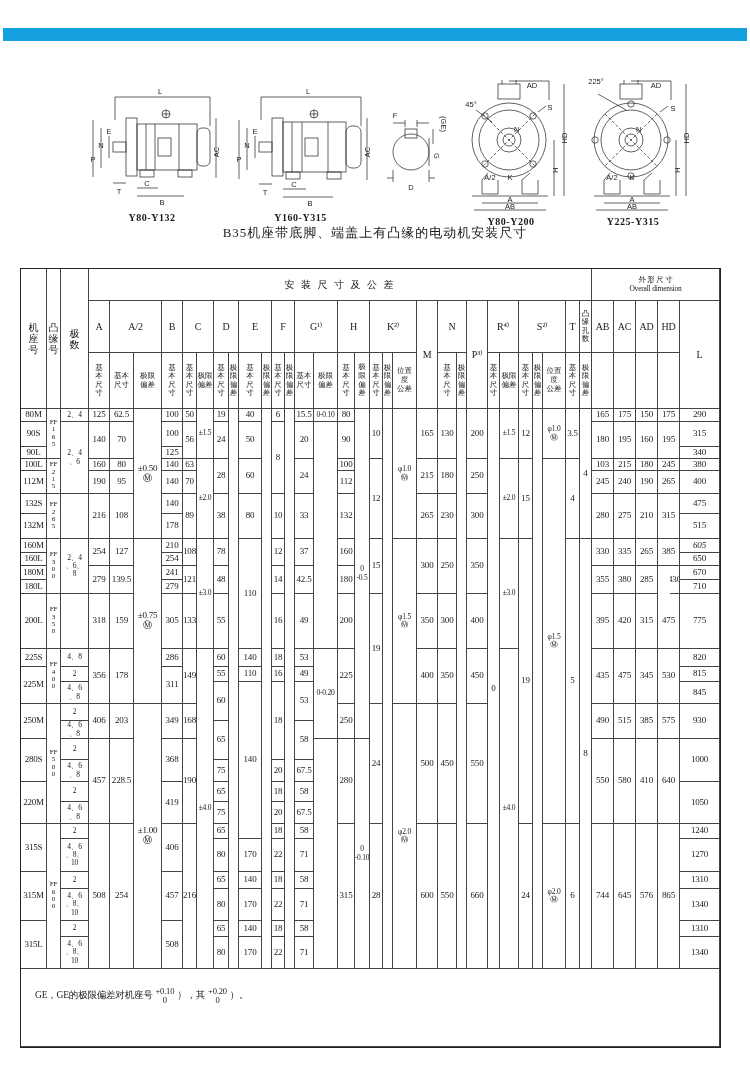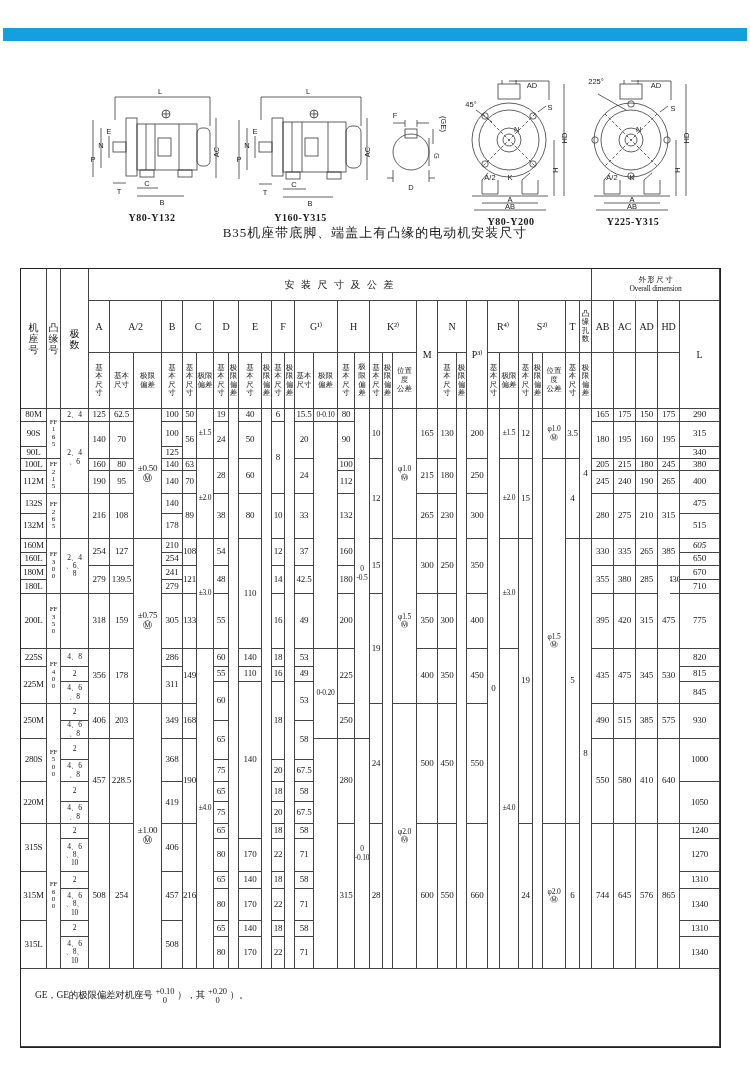--- a/index.html
+++ b/index.html
@@ -513,21 +513,21 @@
       <div class="cell" style="grid-area: 21 / 8 / span 4 / span 1;">190</div>
       <div class="cell" style="grid-area: 25 / 8 / span 6 / span 1;">216</div>
       <div class="cell sm" style="grid-area: 4 / 9 / span 3 / span 1;">±1.5</div>
       <div class="cell sm" style="grid-area: 7 / 9 / span 4 / span 1;">±2.0</div>
       <div class="cell sm" style="grid-area: 11 / 9 / span 5 / span 1;">±3.0</div>
       <div class="cell sm" style="grid-area: 16 / 9 / span 15 / span 1;">±4.0</div>
       <div class="cell" style="grid-area: 4 / 10 / span 1 / span 1;">19</div>
       <div class="cell" style="grid-area: 5 / 10 / span 2 / span 1;">24</div>
       <div class="cell" style="grid-area: 7 / 10 / span 2 / span 1;">28</div>
       <div class="cell" style="grid-area: 9 / 10 / span 2 / span 1;">38</div>
-      <div class="cell" style="grid-area: 11 / 10 / span 2 / span 1;">54</div>
+      <div class="cell" style="grid-area: 11 / 10 / span 2 / span 1;">78</div>
       <div class="cell" style="grid-area: 13 / 10 / span 2 / span 1;">48</div>
       <div class="cell" style="grid-area: 15 / 10 / span 1 / span 1;">55</div>
       <div class="cell" style="grid-area: 16 / 10 / span 1 / span 1;">60</div>
       <div class="cell" style="grid-area: 17 / 10 / span 1 / span 1;">55</div>
       <div class="cell" style="grid-area: 18 / 10 / span 2 / span 1;">60</div>
       <div class="cell" style="grid-area: 20 / 10 / span 2 / span 1;">65</div>
       <div class="cell" style="grid-area: 22 / 10 / span 1 / span 1;">75</div>
       <div class="cell" style="grid-area: 23 / 10 / span 1 / span 1;">65</div>
       <div class="cell" style="grid-area: 24 / 10 / span 1 / span 1;">75</div>
       <div class="cell" style="grid-area: 25 / 10 / span 1 / span 1;">65</div>
@@ -665,21 +665,21 @@
       <div class="cell sm" style="grid-area: 25 / 31 / span 6 / span 1;">φ2.0
 Ⓜ</div>
       <div class="cell" style="grid-area: 4 / 32 / span 3 / span 1;">3.5</div>
       <div class="cell" style="grid-area: 7 / 32 / span 4 / span 1;">4</div>
       <div class="cell" style="grid-area: 11 / 32 / span 14 / span 1;">5</div>
       <div class="cell" style="grid-area: 25 / 32 / span 6 / span 1;">6</div>
       <div class="cell" style="grid-area: 4 / 33 / span 7 / span 1;">4</div>
       <div class="cell" style="grid-area: 11 / 33 / span 20 / span 1;">8</div>
       <div class="cell" style="grid-area: 4 / 34 / span 1 / span 1;">165</div>
       <div class="cell" style="grid-area: 5 / 34 / span 2 / span 1;">180</div>
-      <div class="cell" style="grid-area: 7 / 34 / span 1 / span 1;">205</div>
+      <div class="cell" style="grid-area: 7 / 34 / span 1 / span 1;">103</div>
       <div class="cell" style="grid-area: 8 / 34 / span 1 / span 1;">245</div>
       <div class="cell" style="grid-area: 9 / 34 / span 2 / span 1;">280</div>
       <div class="cell" style="grid-area: 11 / 34 / span 2 / span 1;">330</div>
       <div class="cell" style="grid-area: 13 / 34 / span 2 / span 1;">355</div>
       <div class="cell" style="grid-area: 15 / 34 / span 1 / span 1;">395</div>
       <div class="cell" style="grid-area: 16 / 34 / span 3 / span 1;">435</div>
       <div class="cell" style="grid-area: 19 / 34 / span 2 / span 1;">490</div>
       <div class="cell" style="grid-area: 21 / 34 / span 4 / span 1;">550</div>
       <div class="cell" style="grid-area: 25 / 34 / span 6 / span 1;">744</div>
       <div class="cell" style="grid-area: 4 / 35 / span 1 / span 1;">175</div>

